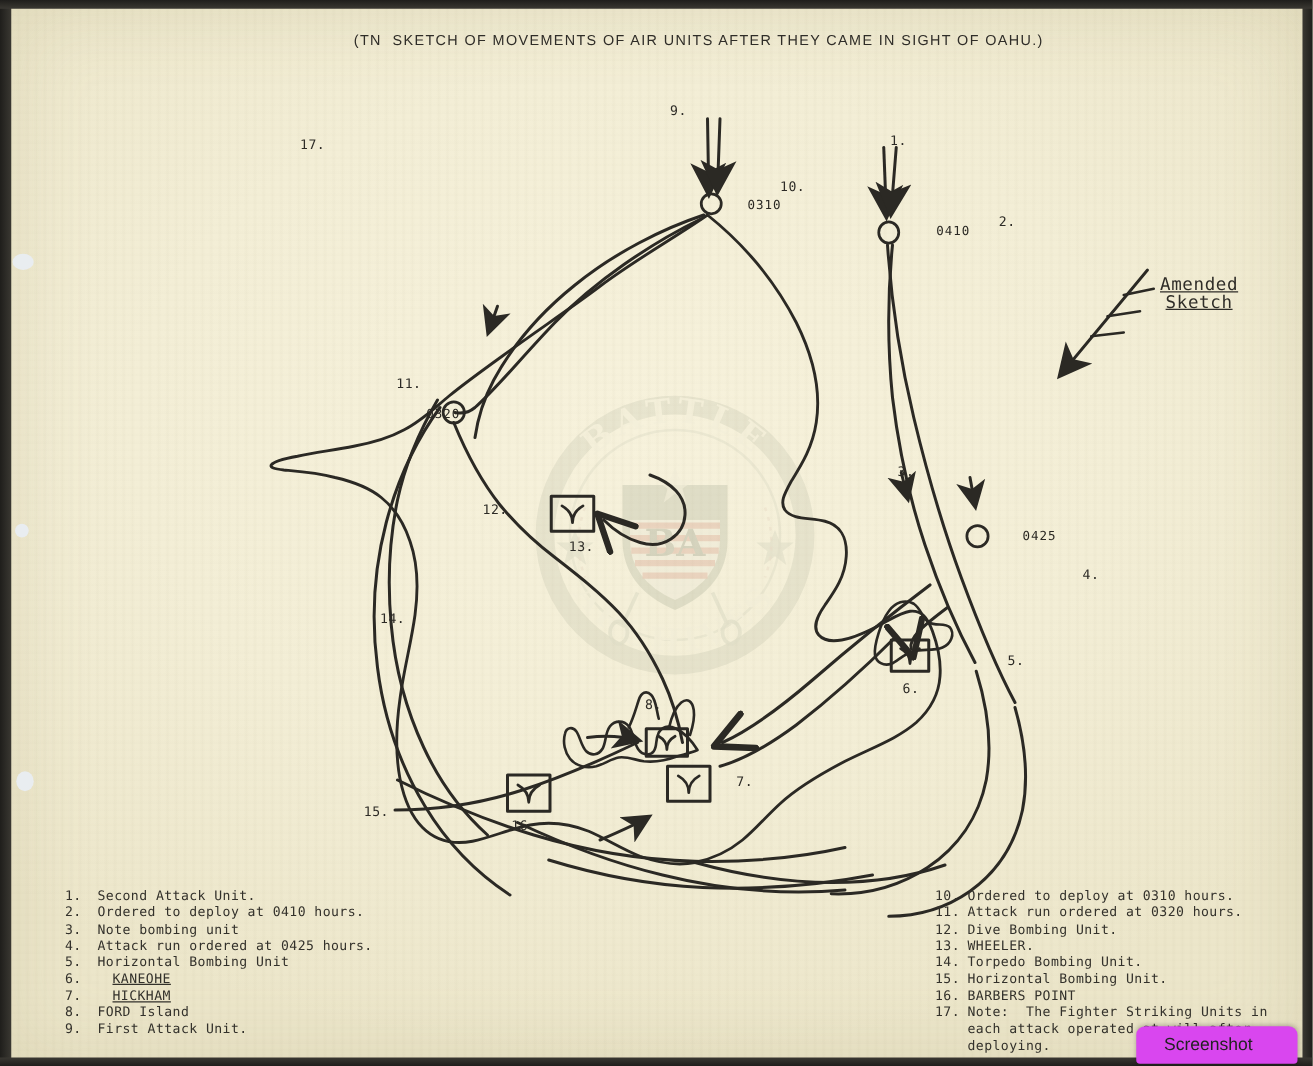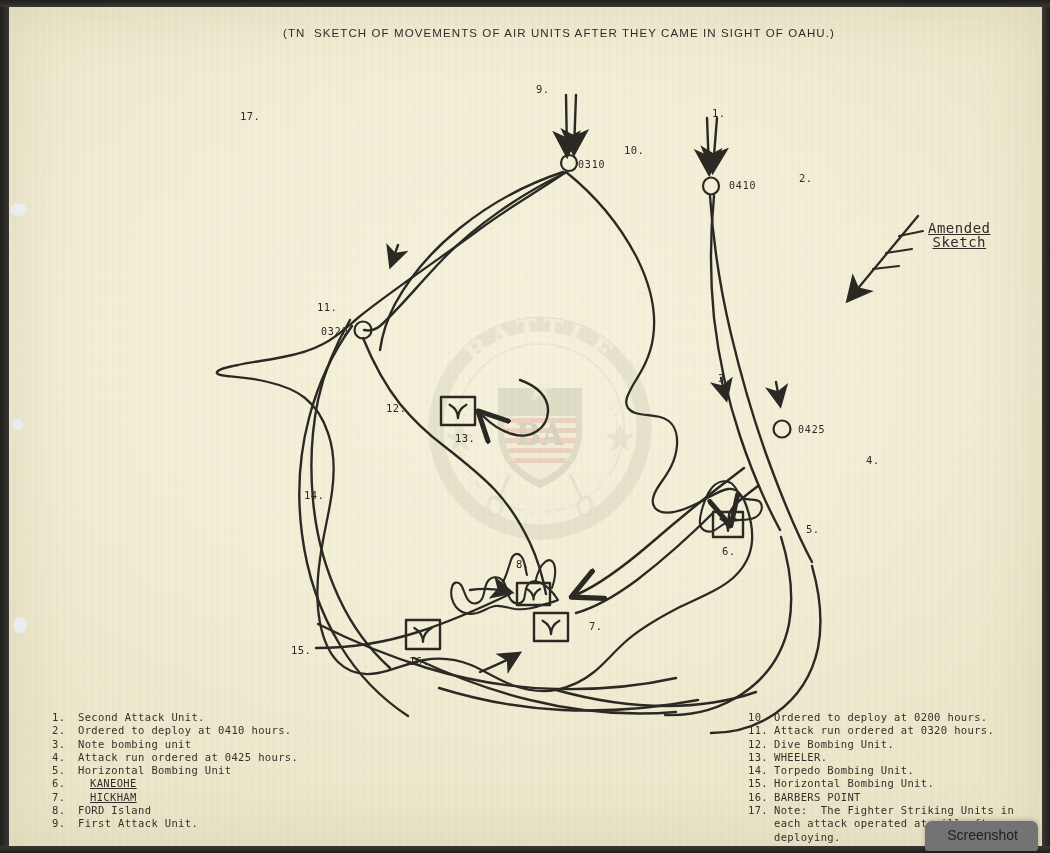--- a/index.html
+++ b/index.html
@@ -81,20 +81,21 @@
     font-size: 10.5px;
     color: #2d2b26;
     letter-spacing: 0.4px;
   }
   .timelabel {
     position: absolute;
     font-family: "DejaVu Sans Mono", "Liberation Mono", monospace;
     font-size: 10px;
     color: #2a2823;
     letter-spacing: 0.8px;
+    padding-left: 20px;
   }
   #amended {
     position: absolute;
     left: 928px; top: 221px;
     font-size: 14px;
     line-height: 14px;
     color: #2f2d28;
     text-align: center;
     letter-spacing: 0.5px;
   }
@@ -123,23 +124,23 @@
   #wm-text .l1 { font-size: 17px; }
   #wm-text .l2 { font-size: 18px; margin-top: 3px; }
 
   
   #ink { position:absolute; left:0; top:0; width:1050px; height:853px; pointer-events:none; }
 
   
   #screenshot-chip {
     position: absolute;
     right: 12px; bottom: 2px;
-    background: #737373;
+    background: #d946ef;
     border-radius: 7px 7px 3px 3px;
-    padding: 6px 20px 8px 22px;
+    padding: 6px 36px 8px 22px;
     font-family: "Liberation Sans", sans-serif;
     font-size: 14px;
     color: #222;
     box-shadow: 0 -1px 4px rgba(0,0,0,0.25);
   }
 </style>
 </head>
 <body>
 
 <div id="page">
@@ -459,21 +460,21 @@
         <span class="lg-txt">FORD Island</span>
       </div>
       <div class="lg-row">
         <span class="lg-num">9.</span>
         <span class="lg-txt">First Attack Unit.</span>
       </div>
     </div>
   <div class="legend" id="legend-right">
       <div class="lg-row">
         <span class="lg-num">10.</span>
-        <span class="lg-txt">Ordered to deploy at 0200 hours.</span>
+        <span class="lg-txt">Ordered to deploy at 0310 hours.</span>
       </div>
       <div class="lg-row">
         <span class="lg-num">11.</span>
         <span class="lg-txt">Attack run ordered at 0320 hours.</span>
       </div>
       <div class="lg-row">
         <span class="lg-num">12.</span>
         <span class="lg-txt">Dive Bombing Unit.</span>
       </div>
       <div class="lg-row">

